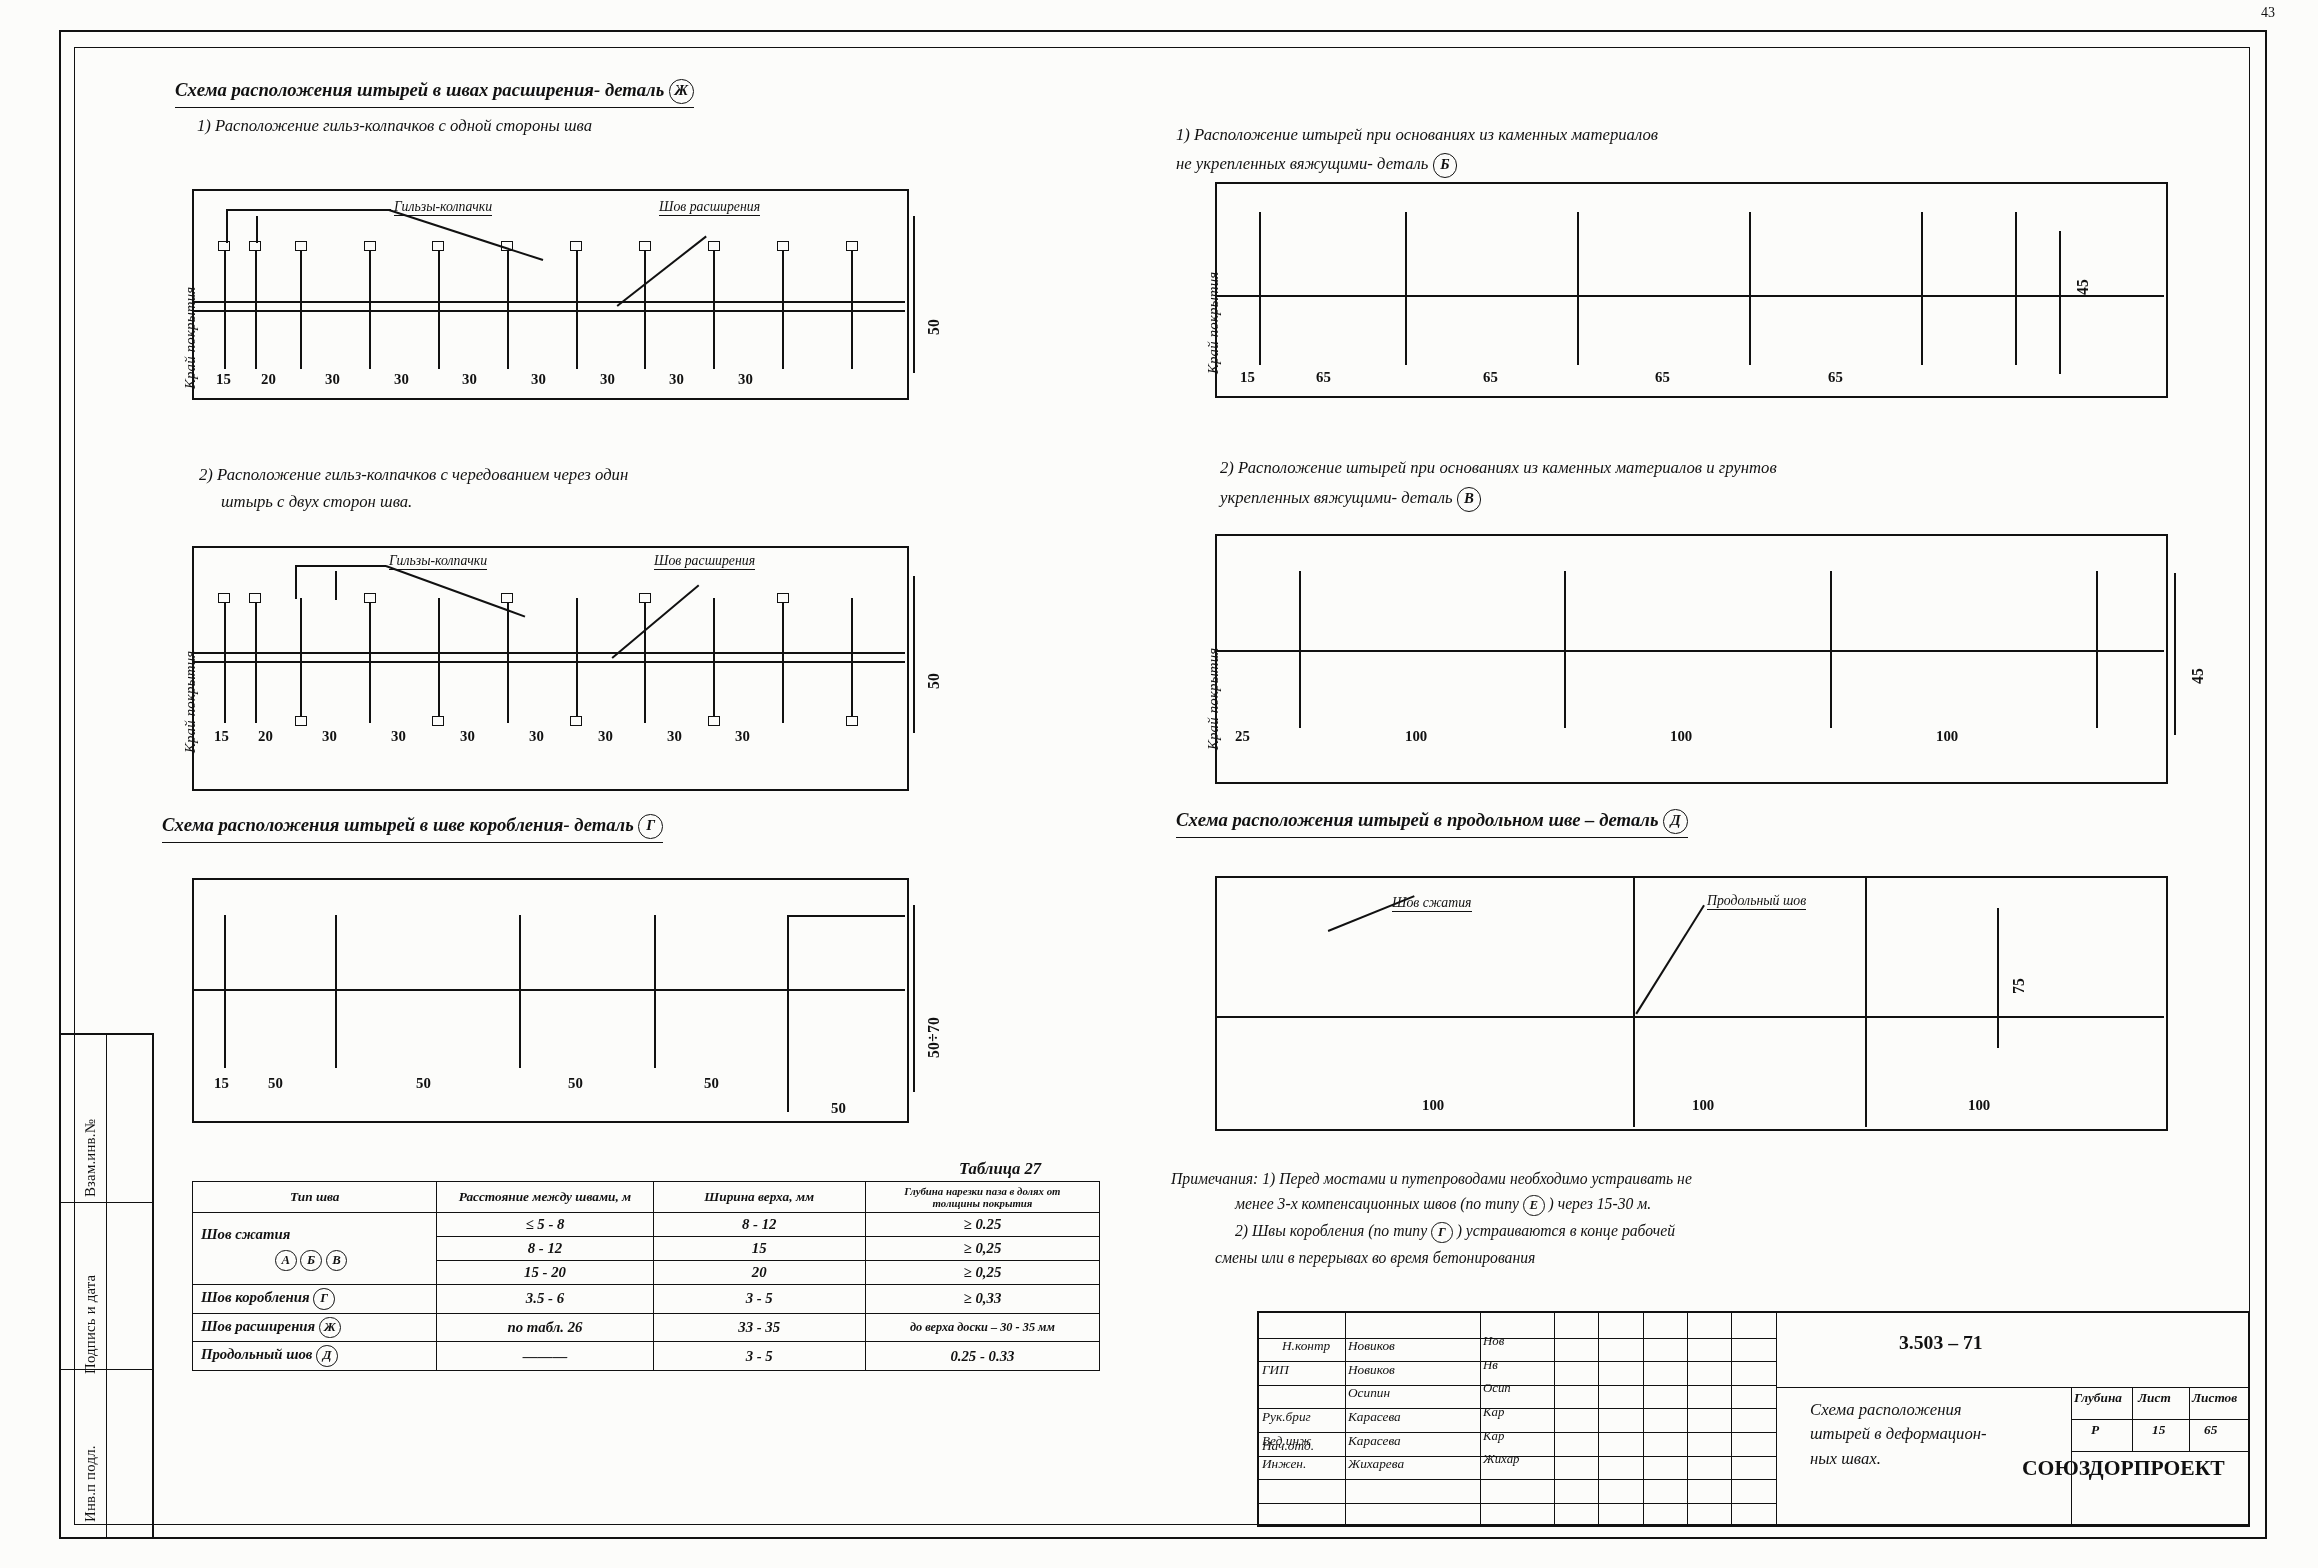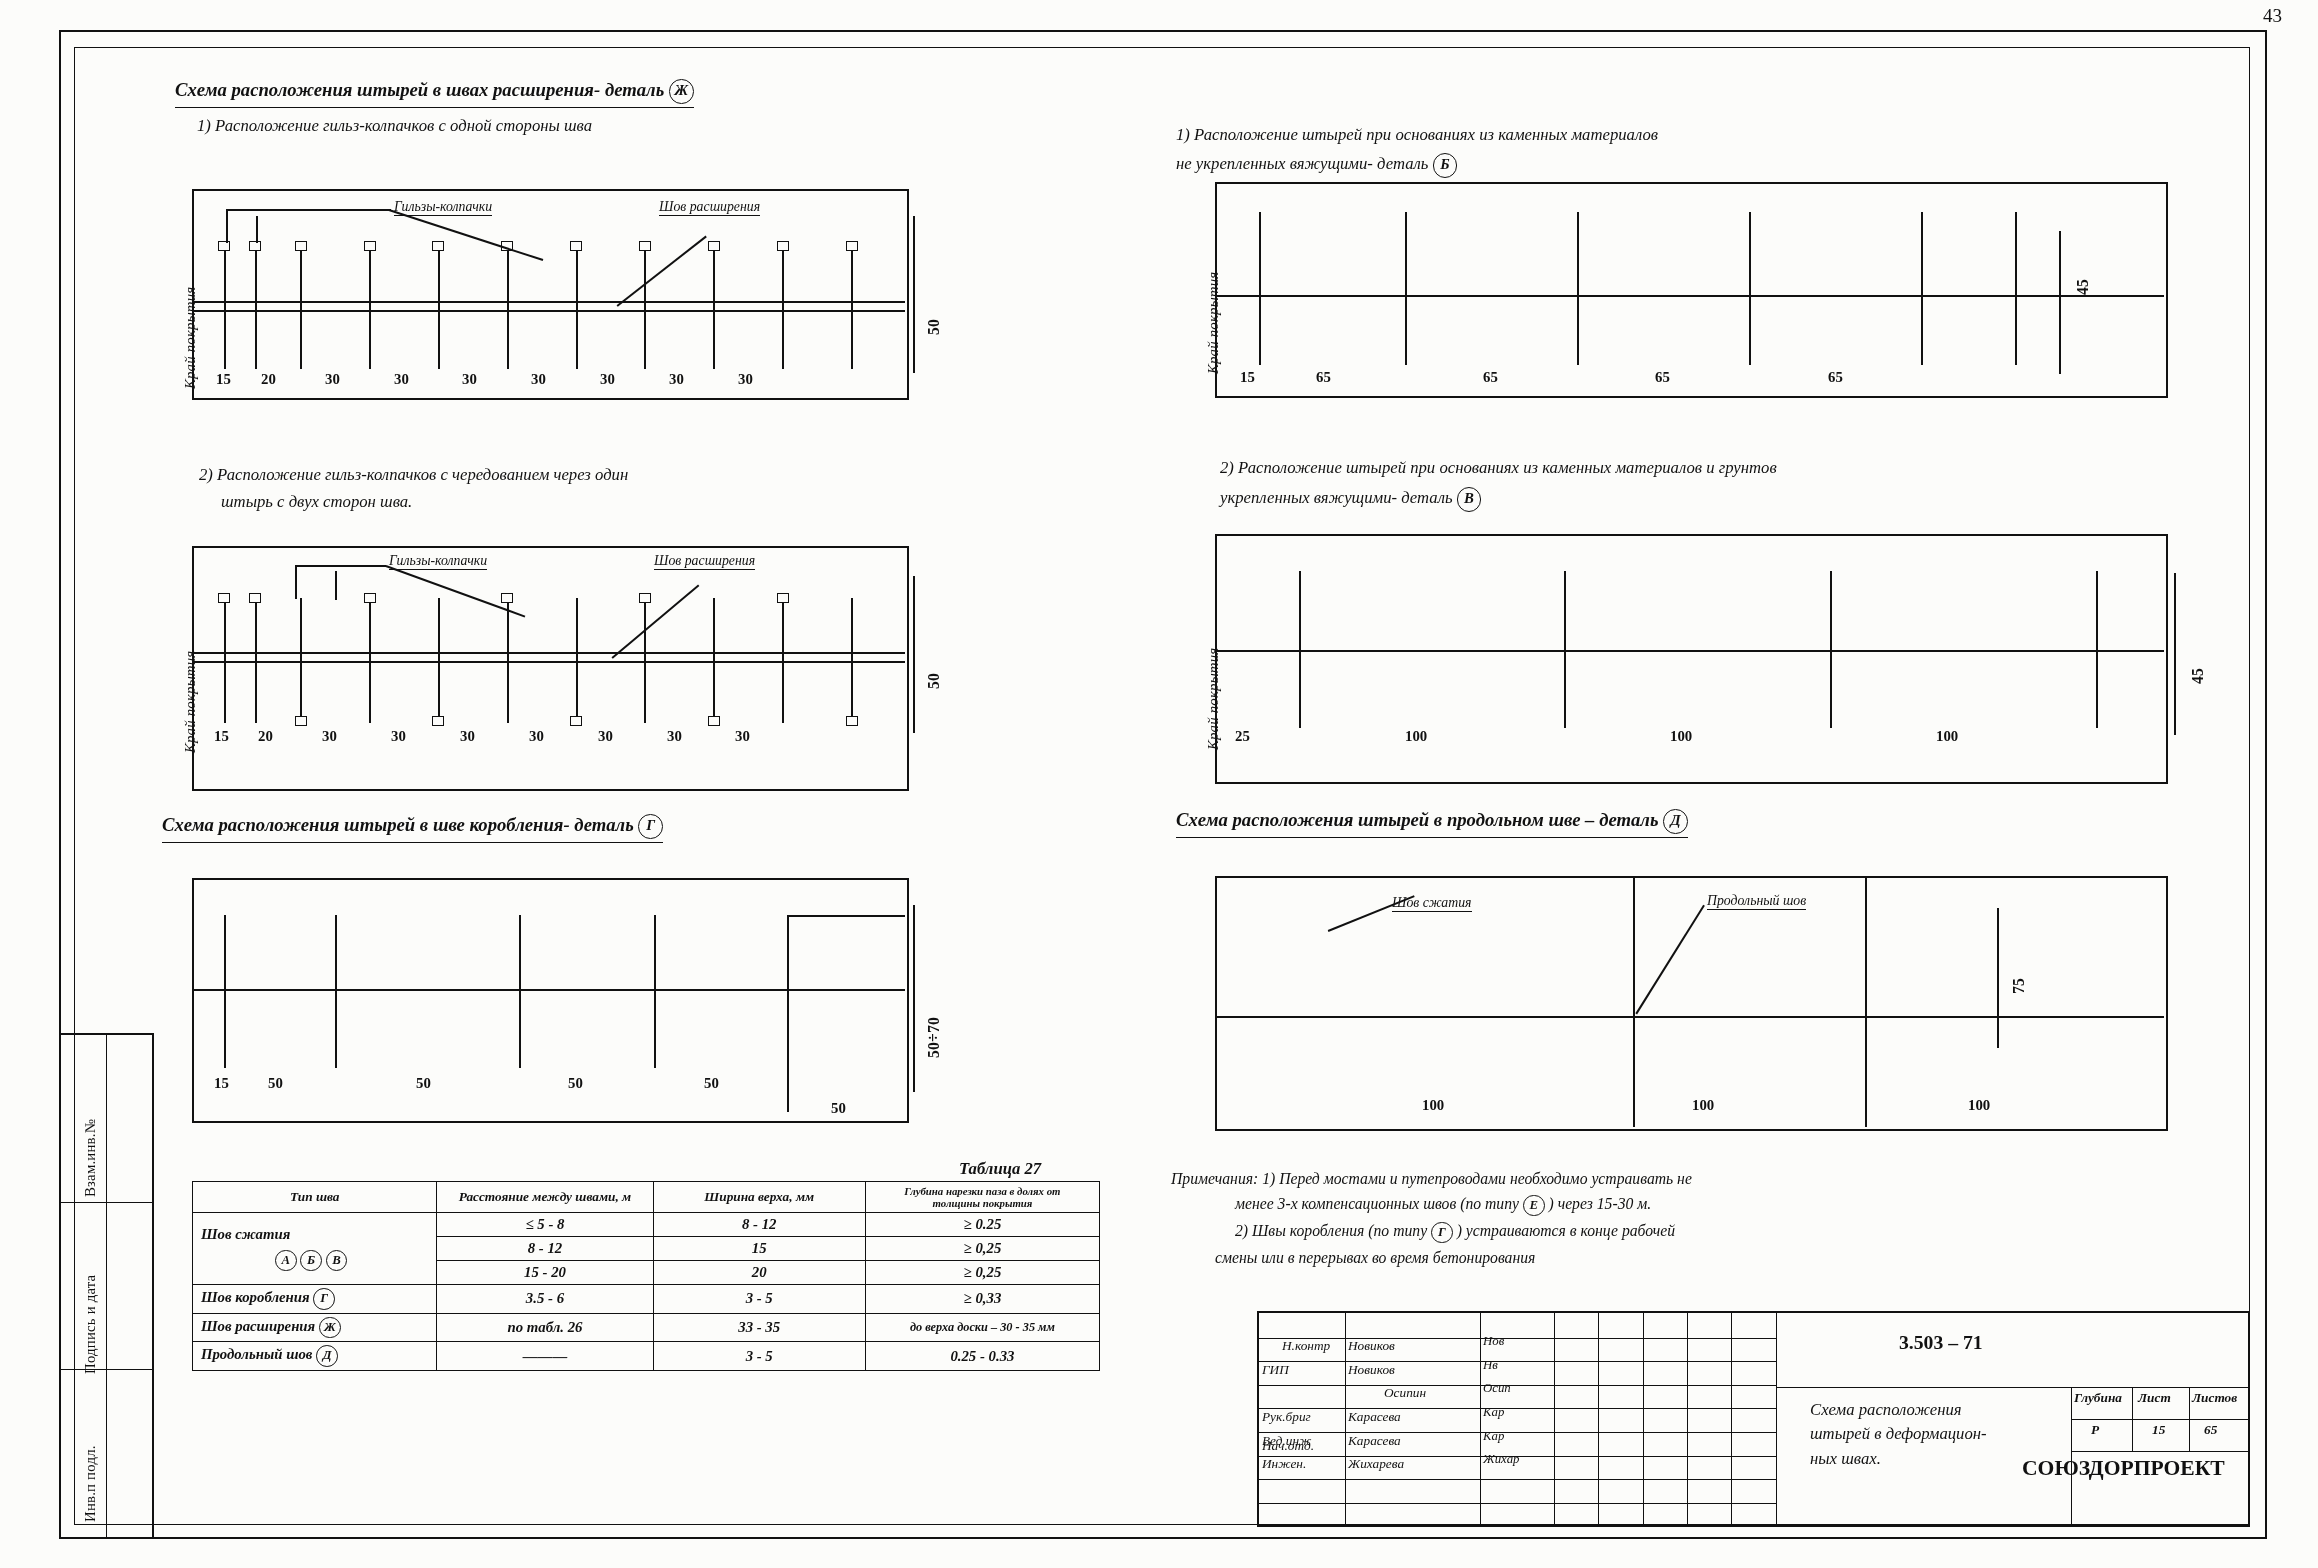--- a/index.html
+++ b/index.html
@@ -6,21 +6,21 @@
   body{
     width:2319px;height:1568px;position:relative;
     font-family:"Liberation Serif", serif;
     color:#111;
     overflow:hidden;
   }
   .sheet{position:absolute;left:0;top:0;width:2319px;height:1568px;background:#fcfcfa;}
   
   .frame-outer{position:absolute;left:59px;top:29.5px;width:2204px;height:1505px;border:2.5px solid #111;}
   .frame-inner{position:absolute;left:74px;top:47px;width:2174px;height:1476px;border:1.5px solid #111;}
-  .page-number{position:absolute;right:37px;top:4.9px;font-size:19px;font-family:"Liberation Serif",serif;}
+  .page-number{position:absolute;right:44px;top:4.9px;font-size:14px;font-family:"Liberation Serif",serif;}
 
   
   .left-strip{position:absolute;left:59px;top:1033px;width:91px;height:502px;border:2px solid #111;}
   .left-strip .cell{position:absolute;left:0;width:91px;border-bottom:1.5px solid #111;}
   .vtext{
     position:absolute;
     transform:rotate(-90deg);
     transform-origin:left top;
     white-space:nowrap;
     font-size:14.8px;
@@ -404,21 +404,21 @@
 
   <div class="tb-txt" style="left:1262px;top:1338px;margin-left:20px;">Н.контр</div>
   <div class="tb-txt" style="left:1348px;top:1338px;">Новиков</div>
   <div class="tb-txt sign" style="left:1483px;top:1334px;">Нов</div>
 
   <div class="tb-txt" style="left:1262px;top:1362px;">ГИП</div>
   <div class="tb-txt" style="left:1348px;top:1362px;">Новиков</div>
   <div class="tb-txt sign" style="left:1483px;top:1358px;">Нв</div>
 
   <div class="tb-txt" style="left:1262px;top:1438px;">Нач.отд.</div>
-  <div class="tb-txt" style="left:1348px;top:1385px;margin-left:36px;">Осипин</div>
+  <div class="tb-txt" style="left:1348px;top:1385px;">Осипин</div>
   <div class="tb-txt sign" style="left:1483px;top:1381px;">Осип</div>
 
   <div class="tb-txt" style="left:1262px;top:1409px;">Рук.бриг</div>
   <div class="tb-txt" style="left:1348px;top:1409px;">Карасева</div>
   <div class="tb-txt sign" style="left:1483px;top:1405px;">Кар</div>
 
   <div class="tb-txt" style="left:1262px;top:1433px;">Вед.инж</div>
   <div class="tb-txt" style="left:1348px;top:1433px;">Карасева</div>
   <div class="tb-txt sign" style="left:1483px;top:1429px;">Кар</div>
 

